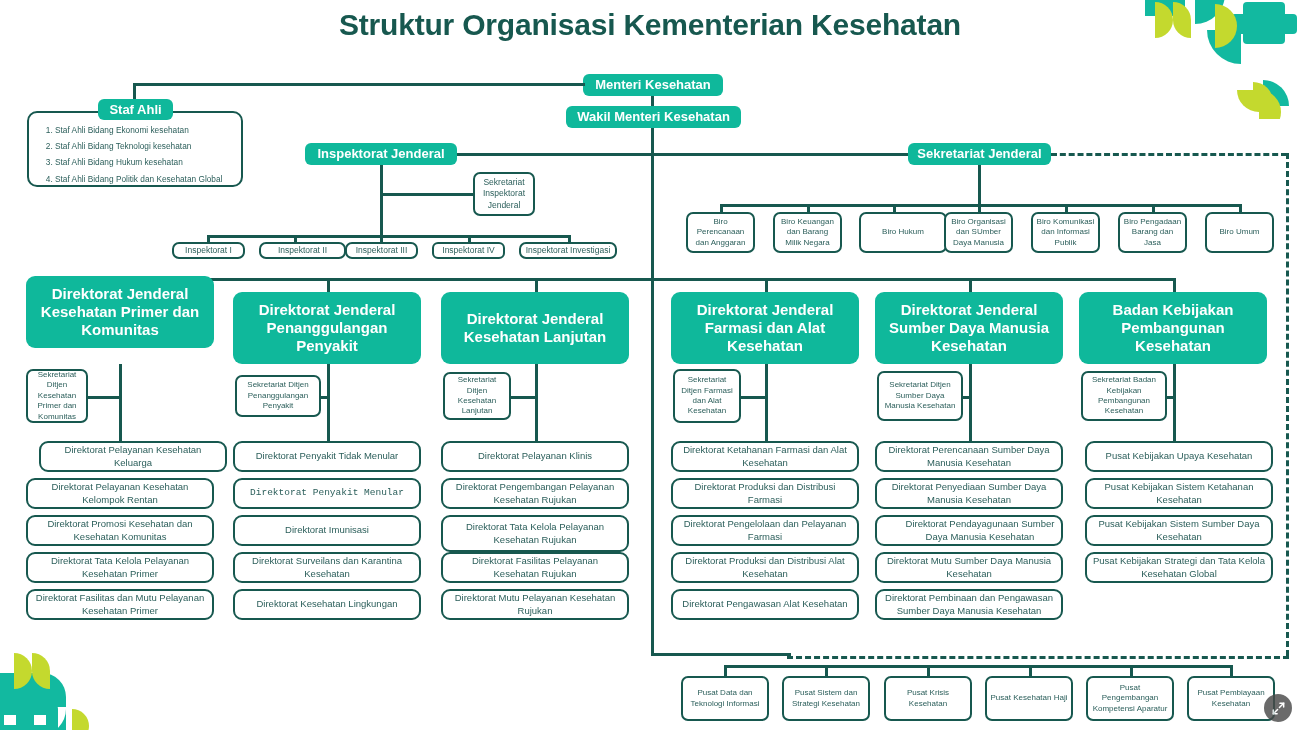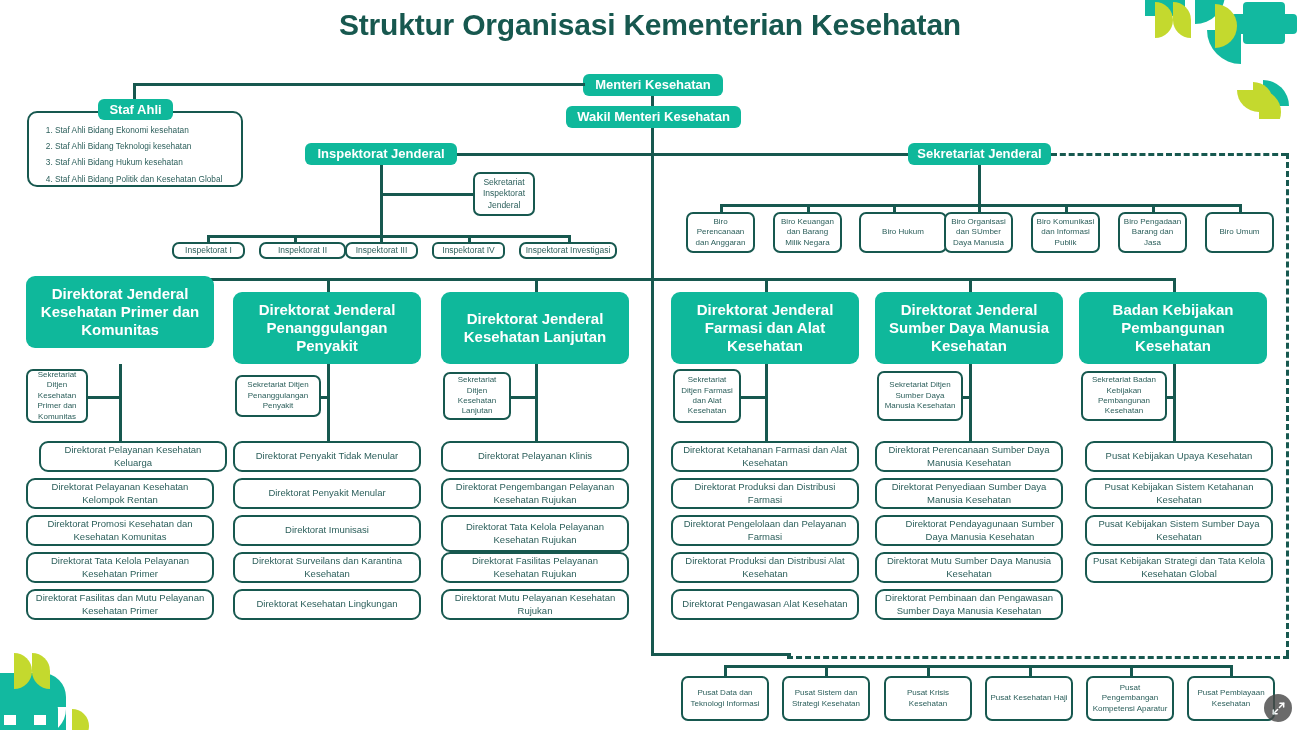--- a/index.html
+++ b/index.html
@@ -200,21 +200,21 @@
   <div class="node n-out reg" style="left:26px;top:478px;width:188px;height:31px;">Direktorat Pelayanan Kesehatan Kelompok Rentan</div>
   <div class="node n-out reg" style="left:26px;top:515px;width:188px;height:31px;">Direktorat Promosi Kesehatan dan Kesehatan Komunitas</div>
   <div class="node n-out reg" style="left:26px;top:552px;width:188px;height:31px;">Direktorat Tata Kelola Pelayanan Kesehatan Primer</div>
   <div class="node n-out reg" style="left:26px;top:589px;width:188px;height:31px;">Direktorat Fasilitas dan Mutu Pelayanan Kesehatan Primer</div>
 
   <div class="node n-teal big" style="left:233px;top:292px;width:188px;height:72px;">Direktorat Jenderal Penanggulangan Penyakit</div>
   <div class="ln lnv" style="left:327px;top:364px;height:82px;"></div>
   <div class="ln lnh" style="left:320px;top:396px;width:10px;height:3px;"></div>
   <div class="node n-out mini" style="left:235px;top:375px;width:86px;height:42px;">Sekretariat Ditjen Penanggulangan Penyakit</div>
   <div class="node n-out reg" style="left:233px;top:441px;width:188px;height:31px;">Direktorat Penyakit Tidak Menular</div>
-  <div class="node n-out reg" style="left:233px;top:478px;width:188px;height:31px;">Direktorat Penyakit Menular</div>
+  <div class="node n-out reg" style="left:233px;top:478px;width:188px;height:31px;font-family:Liberation Mono, monospace;">Direktorat Penyakit Menular</div>
   <div class="node n-out reg" style="left:233px;top:515px;width:188px;height:31px;">Direktorat Imunisasi</div>
   <div class="node n-out reg" style="left:233px;top:552px;width:188px;height:31px;">Direktorat Surveilans dan Karantina Kesehatan</div>
   <div class="node n-out reg" style="left:233px;top:589px;width:188px;height:31px;">Direktorat Kesehatan Lingkungan</div>
 
   <div class="node n-teal big" style="left:441px;top:292px;width:188px;height:72px;">Direktorat Jenderal Kesehatan Lanjutan</div>
   <div class="ln lnv" style="left:535px;top:364px;height:82px;"></div>
   <div class="ln lnh" style="left:510px;top:396px;width:28px;height:3px;"></div>
   <div class="node n-out mini" style="left:443px;top:372px;width:68px;height:48px;">Sekretariat Ditjen Kesehatan Lanjutan</div>
   <div class="node n-out reg" style="left:441px;top:441px;width:188px;height:31px;">Direktorat Pelayanan Klinis</div>
   <div class="node n-out reg" style="left:441px;top:478px;width:188px;height:31px;">Direktorat Pengembangan Pelayanan Kesehatan Rujukan</div>

